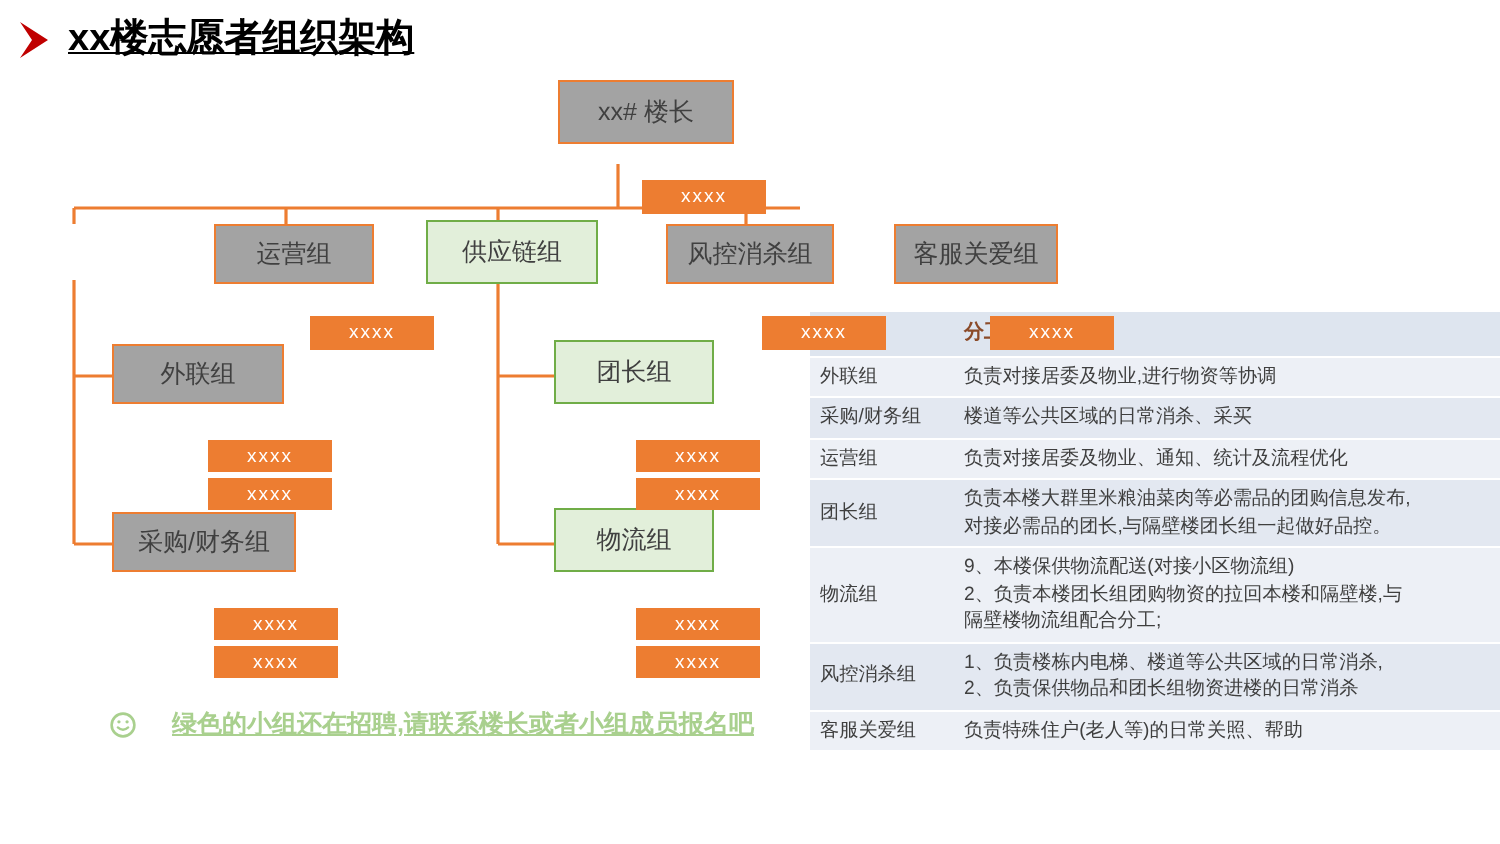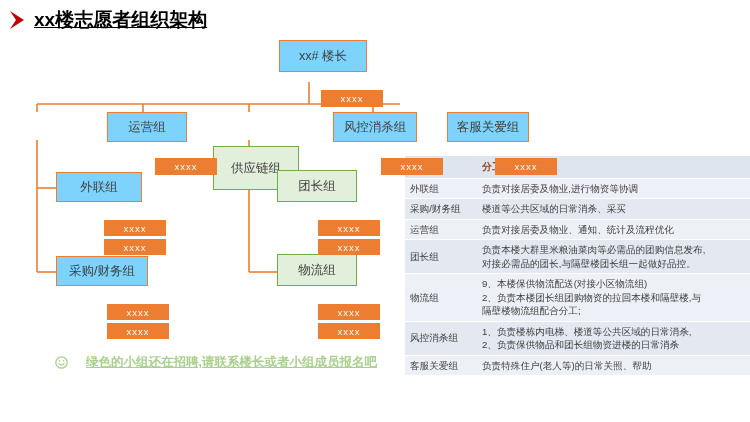--- a/index.html
+++ b/index.html
@@ -28,21 +28,21 @@
     white-space:nowrap;
     text-decoration:underline;
   }
 
   
   #org-chart { position:absolute; left:0; top:0; width:400px; height:348px; }
   #org-lines { position:absolute; left:0; top:0; width:400px; height:348px; }
 
   .node {
     position:absolute;
-    background:#7dd3fc;
+    background:#a3a3a3;
     border:1.6px solid #ED7D31;
     display:flex; align-items:center; justify-content:center;
     font-size:12.5px; color:#404040;
     white-space:nowrap;
     z-index:3;
   }
   .node.green {
     background:#E2EFDA;
     border:1.6px solid #70AD47;
   }
@@ -139,21 +139,21 @@
     <span>xx# 楼长</span>
   </div>
   <div class="badge" style="left:321px; top:66px; width:62px; height:17px;">xxxx</div>
 
 
   <div class="node" style="left:107px; top:112px; width:80px; height:30px;">
     <span>运营组</span>
   </div>
   <div class="badge" style="left:155px; top:134px; width:62px; height:17px;">xxxx</div>
 
-  <div class="node green" style="left:213px; top:110px; width:86px; height:44px;margin-top:36px;">
+  <div class="node green" style="left:213px; top:110px; width:86px; height:32px;">
     <span>供应链组</span>
   </div>
 
   <div class="node" style="left:333px; top:112px; width:84px; height:30px;">
     <span>风控消杀组</span>
   </div>
   <div class="badge" style="left:381px; top:134px; width:62px; height:17px;">xxxx</div>
 
   <div class="node" style="left:447px; top:112px; width:82px; height:30px;">
     <span>客服关爱组</span>

